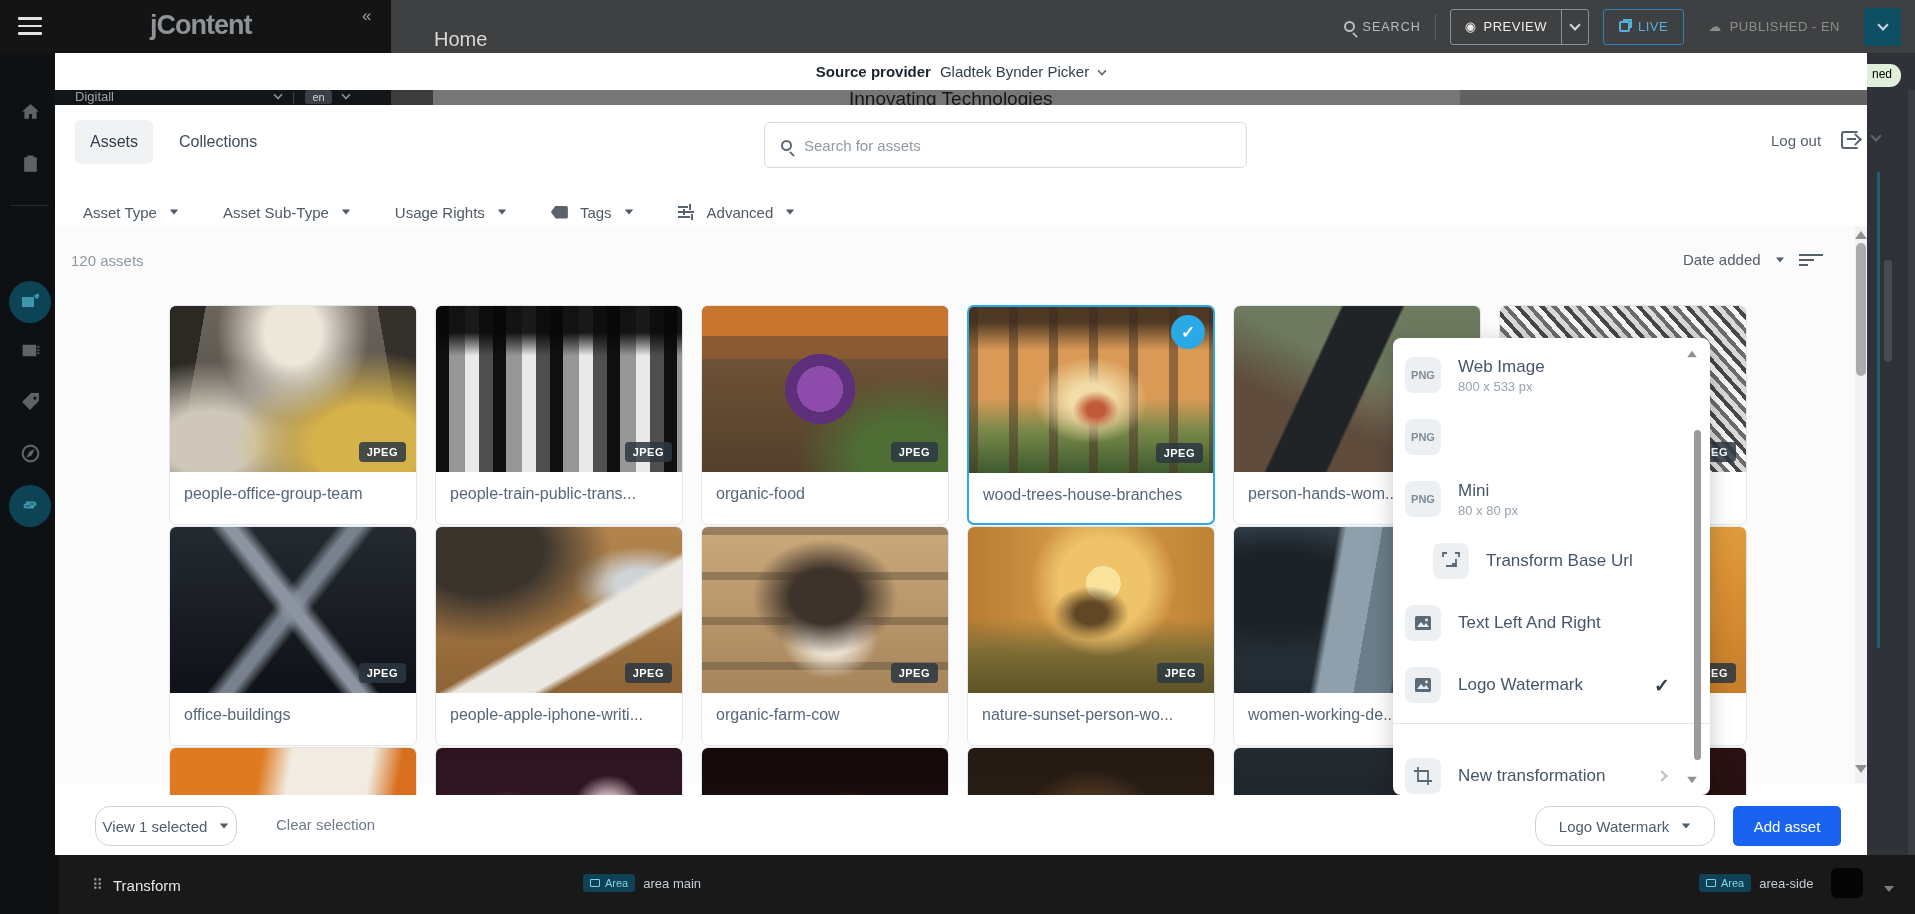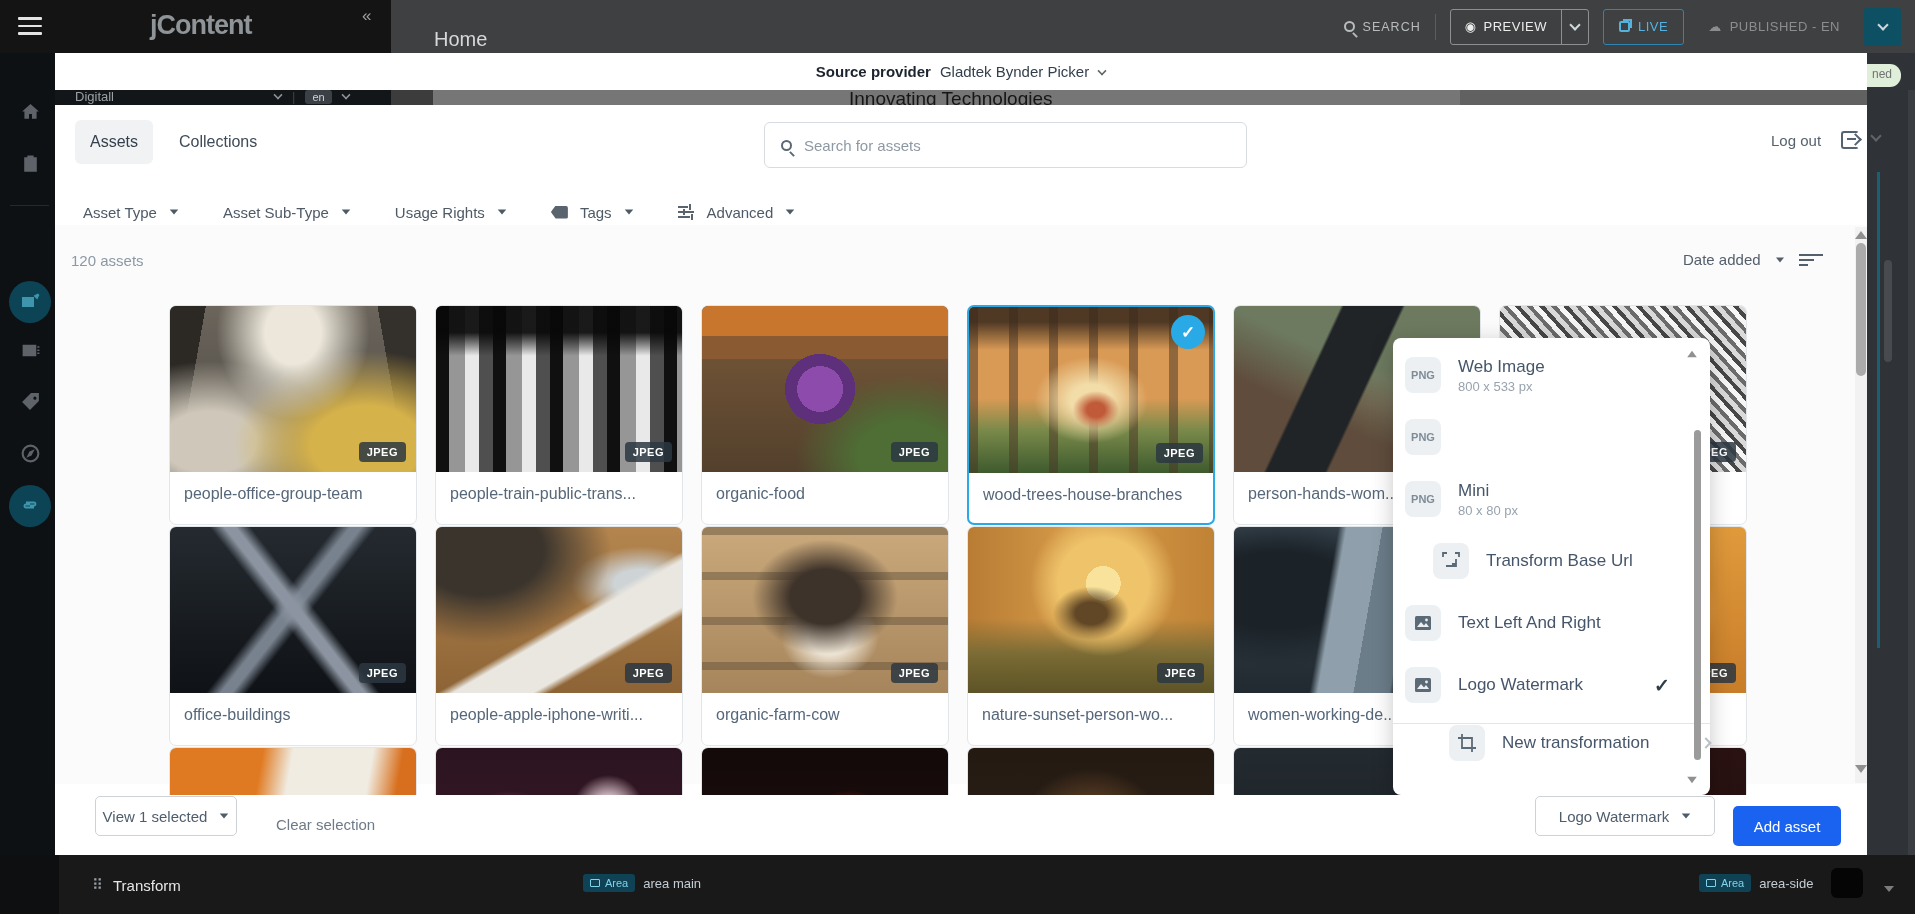--- a/index.html
+++ b/index.html
@@ -55,21 +55,21 @@
   #advmode .pipe { color:#cfcfcf; }
 
   
   #srcbar { left:55px; top:53px; width:1812px; height:37px; background:#ffffff; display:flex; align-items:center; justify-content:center; gap:9px; }
   #srcbar .lbl { font-weight:bold; color:#1c2430; font-size:15px; }
   #srcbar .val { color:#323f4c; font-size:15px; }
 
   
   #rightcol { left:1867px; top:53px; width:48px; height:802px; background:#2f3337; }
   #right-strip { left:1908px; top:90px; width:7px; height:824px; background:#3a3e42; }
-  .green-chip { left:1866px; top:64px; height:23px; padding:3px 9px 0 6px; background:#e0efd9; color:#737373; font-size:12px; border-radius:0 11px 11px 0; }
+  .green-chip { left:1866px; top:64px; height:23px; padding:3px 9px 0 6px; background:#e0efd9; color:#000000; font-size:12px; border-radius:0 11px 11px 0; }
   #rc-chev { left:1872px; top:126px; }
   #rc-teal { left:1877px; top:172px; width:3px; height:476px; background:#1a5f74; }
   #rc-thumb { left:1884px; top:260px; width:8px; height:102px; background:#474b4f; border-radius:4px; }
 
   
   #modal { left:55px; top:105px; width:1812px; height:750px; background:#ffffff; overflow:hidden; }
   #tab-assets { left:20px; top:15px; width:78px; height:44px; background:#f0f2f3; border-radius:6px; display:flex; align-items:center; justify-content:center; font-size:16px; color:#333f4c; cursor:pointer; }
   #tab-collections { left:124px; top:15px; height:44px; display:flex; align-items:center; font-size:16px; color:#3e4b58; cursor:pointer; }
   #searchbox { left:709px; top:17px; width:483px; height:46px; border:1px solid #d8dce0; border-radius:6px; display:flex; align-items:center; gap:12px; padding:0 16px; }
   #searchbox .mag { border-color:#5a6876; } #searchbox .mag::after { background:#5a6876; }
@@ -139,21 +139,21 @@
   .menu-sub { font-size:13px; color:#98a3ae; margin-top:2px; }
   .menu-check { color:#2f3d48; font-size:19px; font-weight:bold; margin-right:26px; }
   .menu-chevron { width:8px; height:8px; border-right:2px solid #b9bfc5; border-bottom:2px solid #b9bfc5; transform:rotate(-45deg); margin-right:30px; }
   .menu-div { position:absolute; left:0; width:100%; height:1px; background:#e3e6e9; }
   #menu-scroll-thumb { position:absolute; left:301px; top:92px; width:7px; height:330px; background:#9b9b9b; border-radius:4px; }
   #menu-up { position:absolute; left:293px; top:12px; transform:scale(.8); }
   #menu-down { position:absolute; left:293px; top:438px; transform:scale(.8); }
 
   
   #actionbar { left:0; top:690px; width:1812px; height:60px; background:#fff; z-index:40; }
-  .ab-btn { position:absolute; top:1px; height:40px; border:1px solid #ccd2d6; border-radius:5px; background:#fff; display:flex; align-items:center; justify-content:center; gap:12px; font-size:15px; color:#4e5d6c; cursor:pointer; font-family:"Liberation Sans",sans-serif; }
+  .ab-btn { position:absolute; top:11px; height:40px; border:1px solid #ccd2d6; border-radius:15px; background:#fff; display:flex; align-items:center; justify-content:center; gap:12px; font-size:15px; color:#4e5d6c; cursor:pointer; font-family:"Liberation Sans",sans-serif; }
   .ab-btn .caret-down { color:#4e5d6c; transform:scale(.85); }
   #btn-view { left:40px; width:142px; }
   #clear-sel { position:absolute; left:221px; top:21px; font-size:15px; color:#6d7a87; cursor:pointer; }
   #btn-transform { left:1480px; width:180px; }
   #btn-add { position:absolute; left:1678px; top:11px; width:108px; height:40px; background:#1a63f0; border:0; border-radius:5px; color:#fff; font-size:15px; cursor:pointer; font-family:"Liberation Sans",sans-serif; }
 
   
   #footer { left:0; top:855px; width:1915px; height:59px; background:#191919; z-index:45; }
   #footer-side { left:0; top:0; width:59px; height:59px; background:#0d0f11; }
   #additional { left:92px; top:21px; display:flex; align-items:center; gap:10px; color:#e6e6e6; font-size:15px; }
@@ -485,21 +485,21 @@
               <svg width="20" height="20" viewBox="0 0 20 20">
                 <rect x="2" y="3" width="16" height="14" rx="1.5" fill="#5b6a77"></rect>
                 <path d="M4 14l4-5 3 3.5L13 10l3 4z" fill="#edf0f2"></path>
                 <circle cx="13.5" cy="7" r="1.4" fill="#edf0f2"></circle>
               </svg>
             </span>
             <span class="menu-texts"><span class="menu-title">Logo Watermark</span></span>
             <span class="menu-check">✓</span>
           </div>
           <div class="menu-div" style="top: 385px;"></div>
-          <div class="menu-item" style="top: 374px; margin-left: 44px;">
+          <div class="menu-item" style="top: 407px;">
             <span class="menu-chip">
               <svg width="20" height="20" viewBox="0 0 20 20" fill="none" stroke="#5b6a77" stroke-width="1.8">
                 <path d="M5 1v14h14M1 5h14v14"></path>
               </svg>
             </span>
             <span class="menu-texts"><span class="menu-title">New transformation</span></span>
             <span class="menu-chevron"></span>
           </div>
         </div>
       <div id="menu-scroll-thumb"></div>

